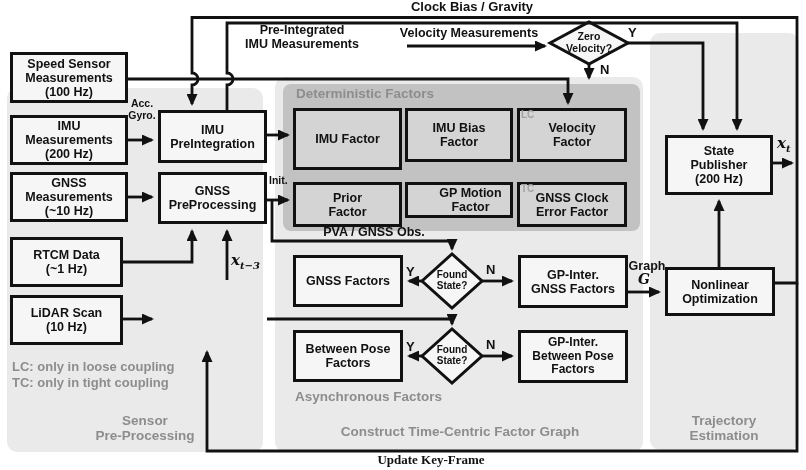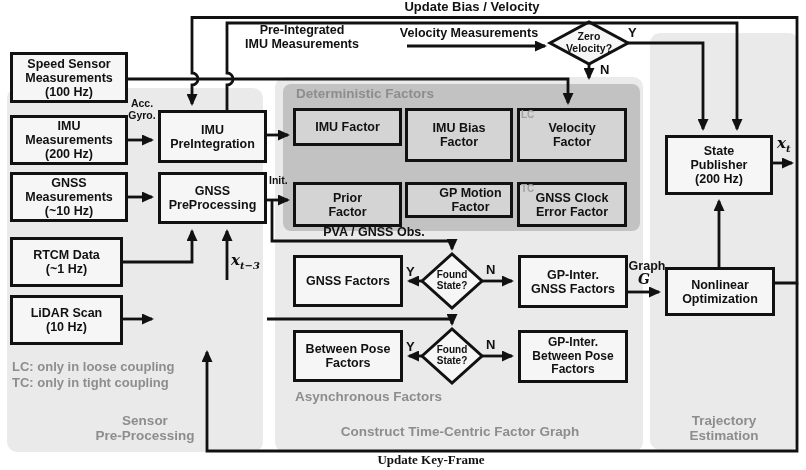--- a/index.html
+++ b/index.html
@@ -54,21 +54,21 @@
   <div class="box" style="left:10px;top:237px;width:113px;height:50px;">RTCM Data
 (~1 Hz)</div>
   <div class="box" style="left:10px;top:295px;width:113px;height:50px;">LiDAR Scan
 (10 Hz)</div>
 
   <div class="box" style="left:158px;top:110px;width:109px;height:53px;">IMU
 PreIntegration</div>
   <div class="box" style="left:158px;top:172px;width:109px;height:52px;">GNSS
 PreProcessing</div>
 
-  <div class="box factor" style="left:293px;top:108px;width:109px;height:38px;">IMU Factor</div>
+  <div class="box factor" style="left:293px;top:108px;width:109px;height:62px;">IMU Factor</div>
   <div class="box factor" style="left:405px;top:108px;width:108px;height:54px;">IMU Bias
 Factor</div>
   <div class="box factor" style="left:517px;top:108px;width:110px;height:54px;">Velocity
 Factor</div>
   <div class="box factor" style="left:293px;top:182px;width:109px;height:45px;">Prior
 Factor</div>
   <div class="box factor" style="left:405px;top:182px;width:108px;height:36px;padding-left:23px;">GP Motion
 Factor</div>
   <div class="box factor" style="left:517px;top:182px;width:110px;height:45px;">GNSS Clock
 Error Factor</div>
@@ -121,21 +121,21 @@
       <path d="M627,292 L659,292" marker-end="url(#ah)"></path>
       <path d="M267,319 L452,319 L452,324" marker-end="url(#ah)"></path>
       <path d="M422,356 L409,356" marker-end="url(#ah)"></path>
       <path d="M482,356 L512,356" marker-end="url(#ah)"></path>
       <path d="M719,267 L719,201" marker-end="url(#ah)"></path>
       <path d="M772,163 L792,163" marker-end="url(#ah)"></path>
       <path d="M797,283 L797,451 L207,451 L207,352" marker-end="url(#ah)"></path>
     </g>
   </svg>
 
-  <div class="lbl" style="left:379px;top:0px;width:186px;font-size:13px;">Update Bias / Velocity</div>
+  <div class="lbl" style="left:379px;top:0px;width:186px;font-size:13px;">Clock Bias / Gravity</div>
   <div class="lbl" style="left:237px;top:24px;width:130px;font-size:12.5px;">Pre-Integrated
 IMU Measurements</div>
   <div class="lbl" style="left:383px;top:27px;width:172px;font-size:12.5px;">Velocity Measurements</div>
   <div class="lbl small" style="left:549px;top:31px;width:80px;">Zero
 Velocity?</div>
   <div class="lbl" style="left:628px;top:26px;font-size:13px;">Y</div>
   <div class="lbl" style="left:600px;top:63px;font-size:13px;">N</div>
 
   <div class="lbl small" style="left:126px;top:98px;width:32px;">Acc.
 Gyro.</div>

